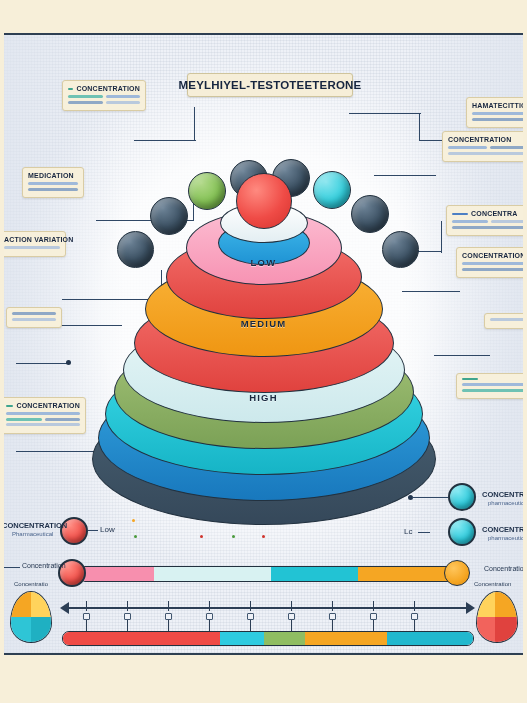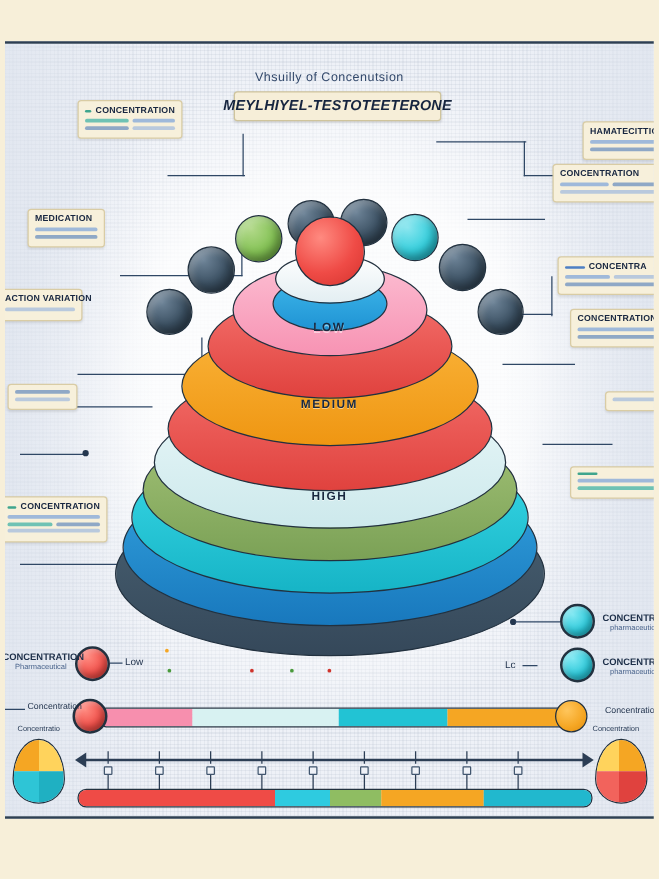--- a/index.html
+++ b/index.html
@@ -47,21 +47,21 @@
     position: absolute; left: 183px; top: 38px;
     width: 166px; height: 24px;
     background: #f6eed8;
     border: 1px solid #cfc49c;
     border-radius: 3px;
     display: flex; align-items: center; justify-content: center;
     box-shadow: 0 1px 2px rgba(0,0,0,.12);
   }
   .title-banner span {
     font-size: 11.5px; font-weight: bold; color: #16253f;
-    letter-spacing: .2px; filter: blur(.3px); white-space: nowrap; font-style: italic;
+    letter-spacing: .2px; filter: blur(.3px); white-space: nowrap;
   }
 
   
   .callout {
     position: absolute;
     background: #f7f0db;
     border: 1px solid #d9cca4;
     border-radius: 3px;
     padding: 4px 5px;
     box-shadow: 0 1px 2px rgba(0,0,0,.10);
@@ -171,21 +171,20 @@
 </style>
 </head>
 <body>
 
 <div id="root">
   <div class="panel">
     <div class="panel-texture"></div>
     <div class="vignette-left"></div>
     <div class="vignette-right"></div>
 
-    <div class="subtitle">Vhsuilly of Concenutsion</div>
     <div class="title-banner">
       <span>MEYLHIYEL-TESTOTEETERONE</span>
     </div>
 
     <div class="conn h" style="left:130px; top:105px; width:62px;"></div>
     <div class="conn v" style="left:190px; top:72px; height:34px;"></div>
     <div class="conn h" style="left:92px; top:185px; width:98px;"></div>
     <div class="conn v" style="left:189px; top:150px; height:36px;"></div>
     <div class="conn h" style="left:58px; top:264px; width:100px;"></div>
     <div class="conn v" style="left:157px; top:235px; height:30px;"></div>

